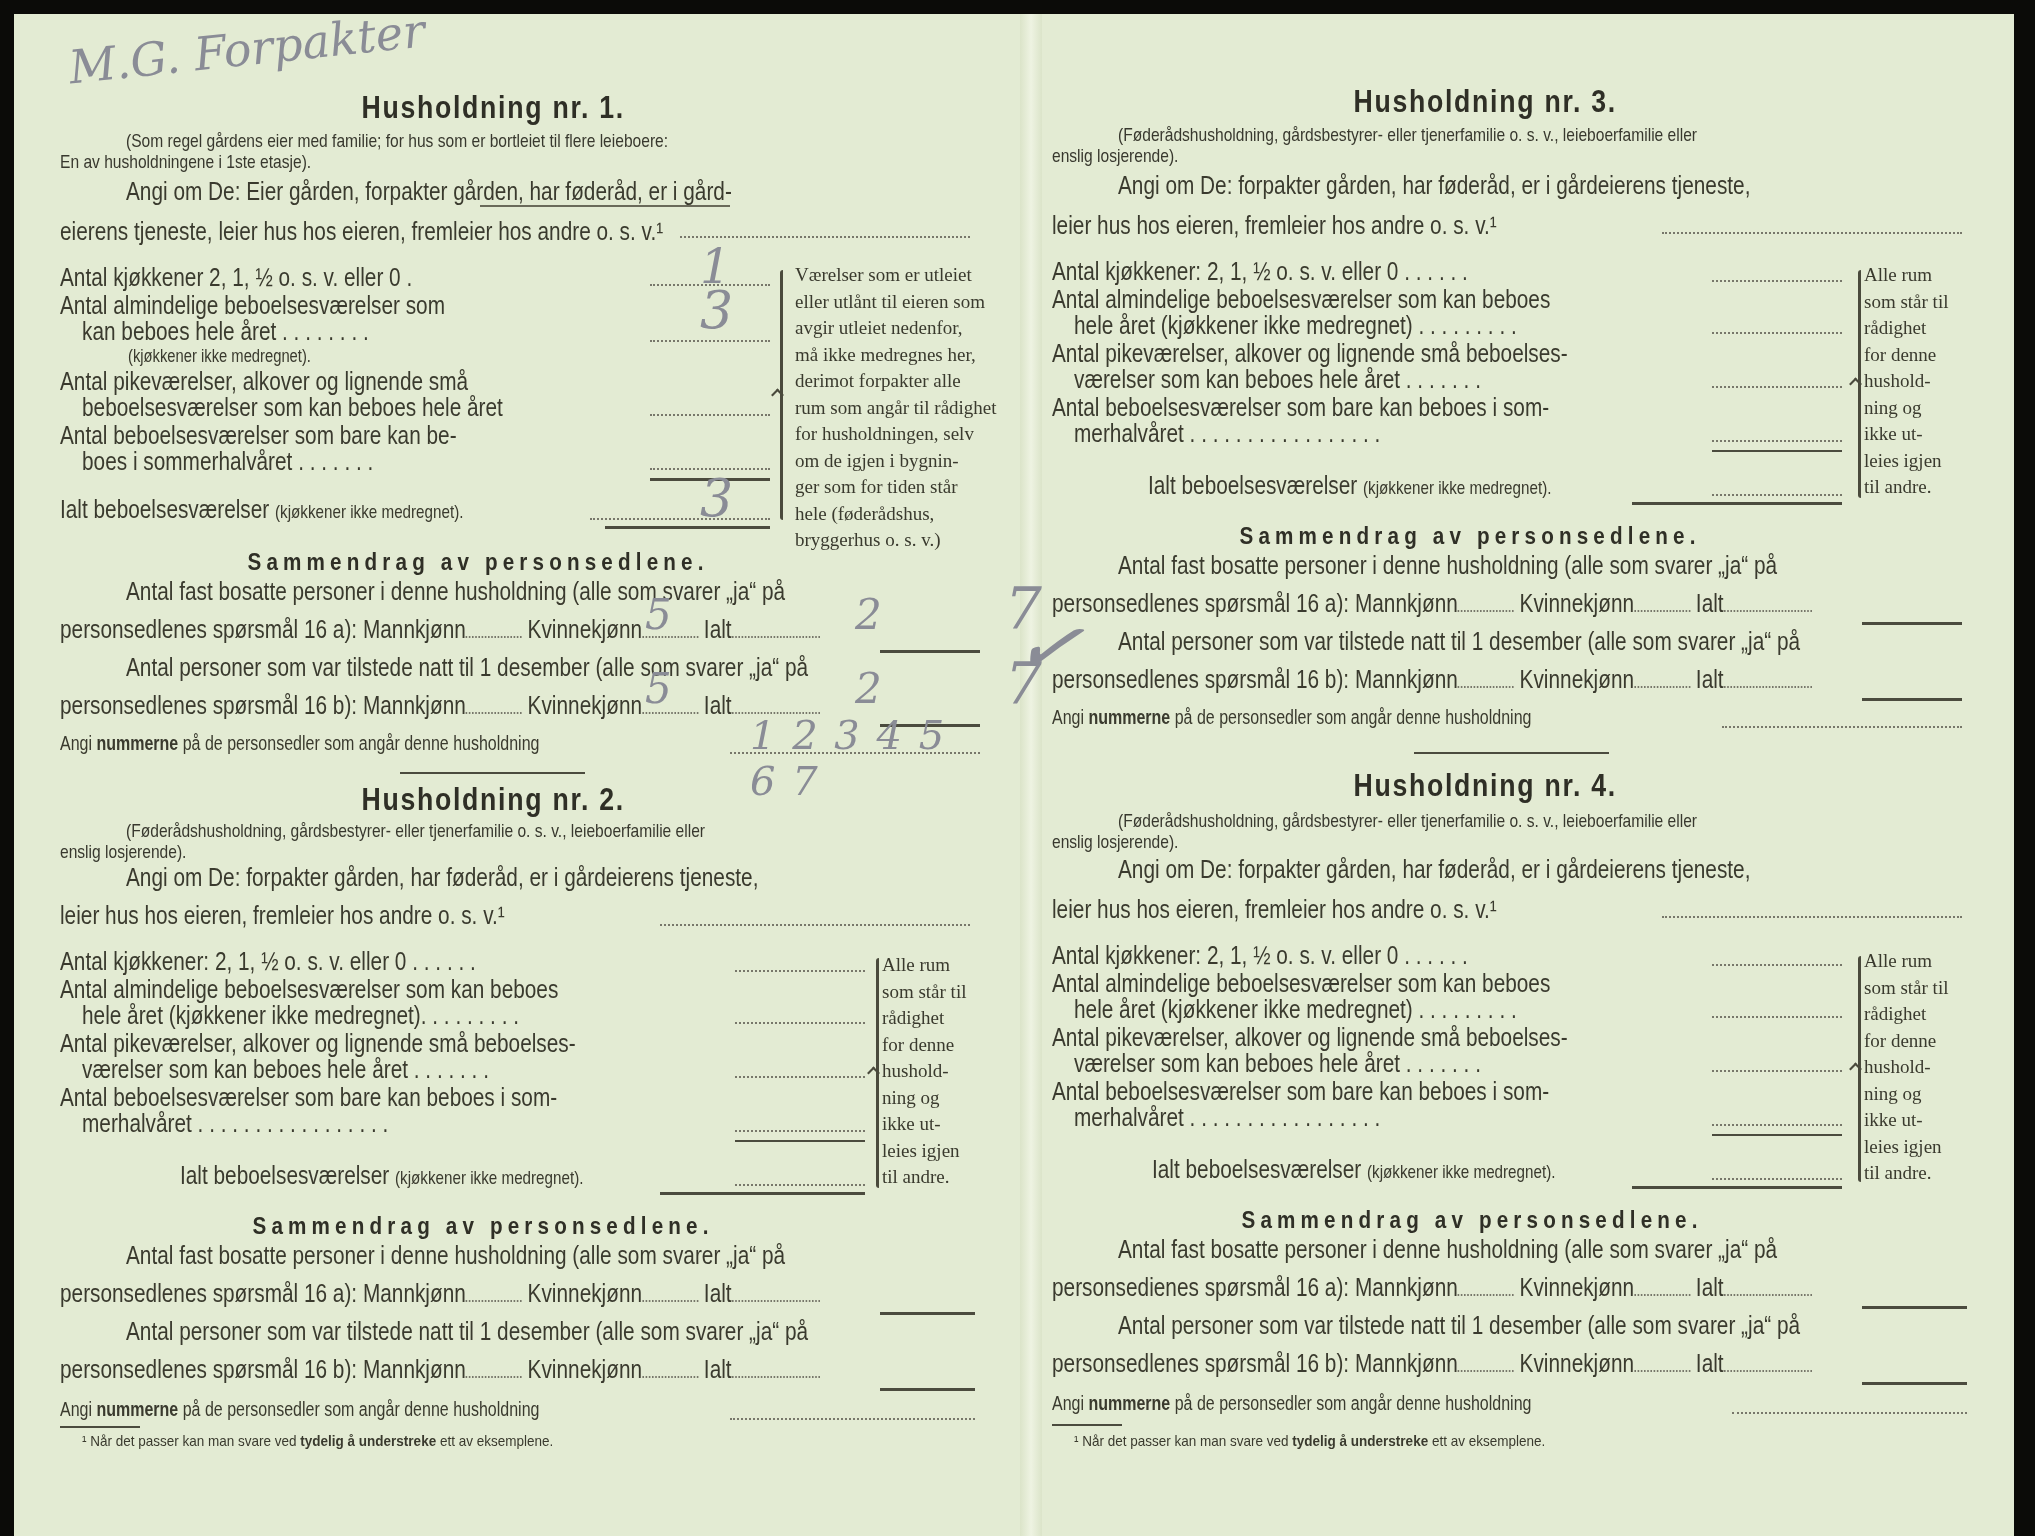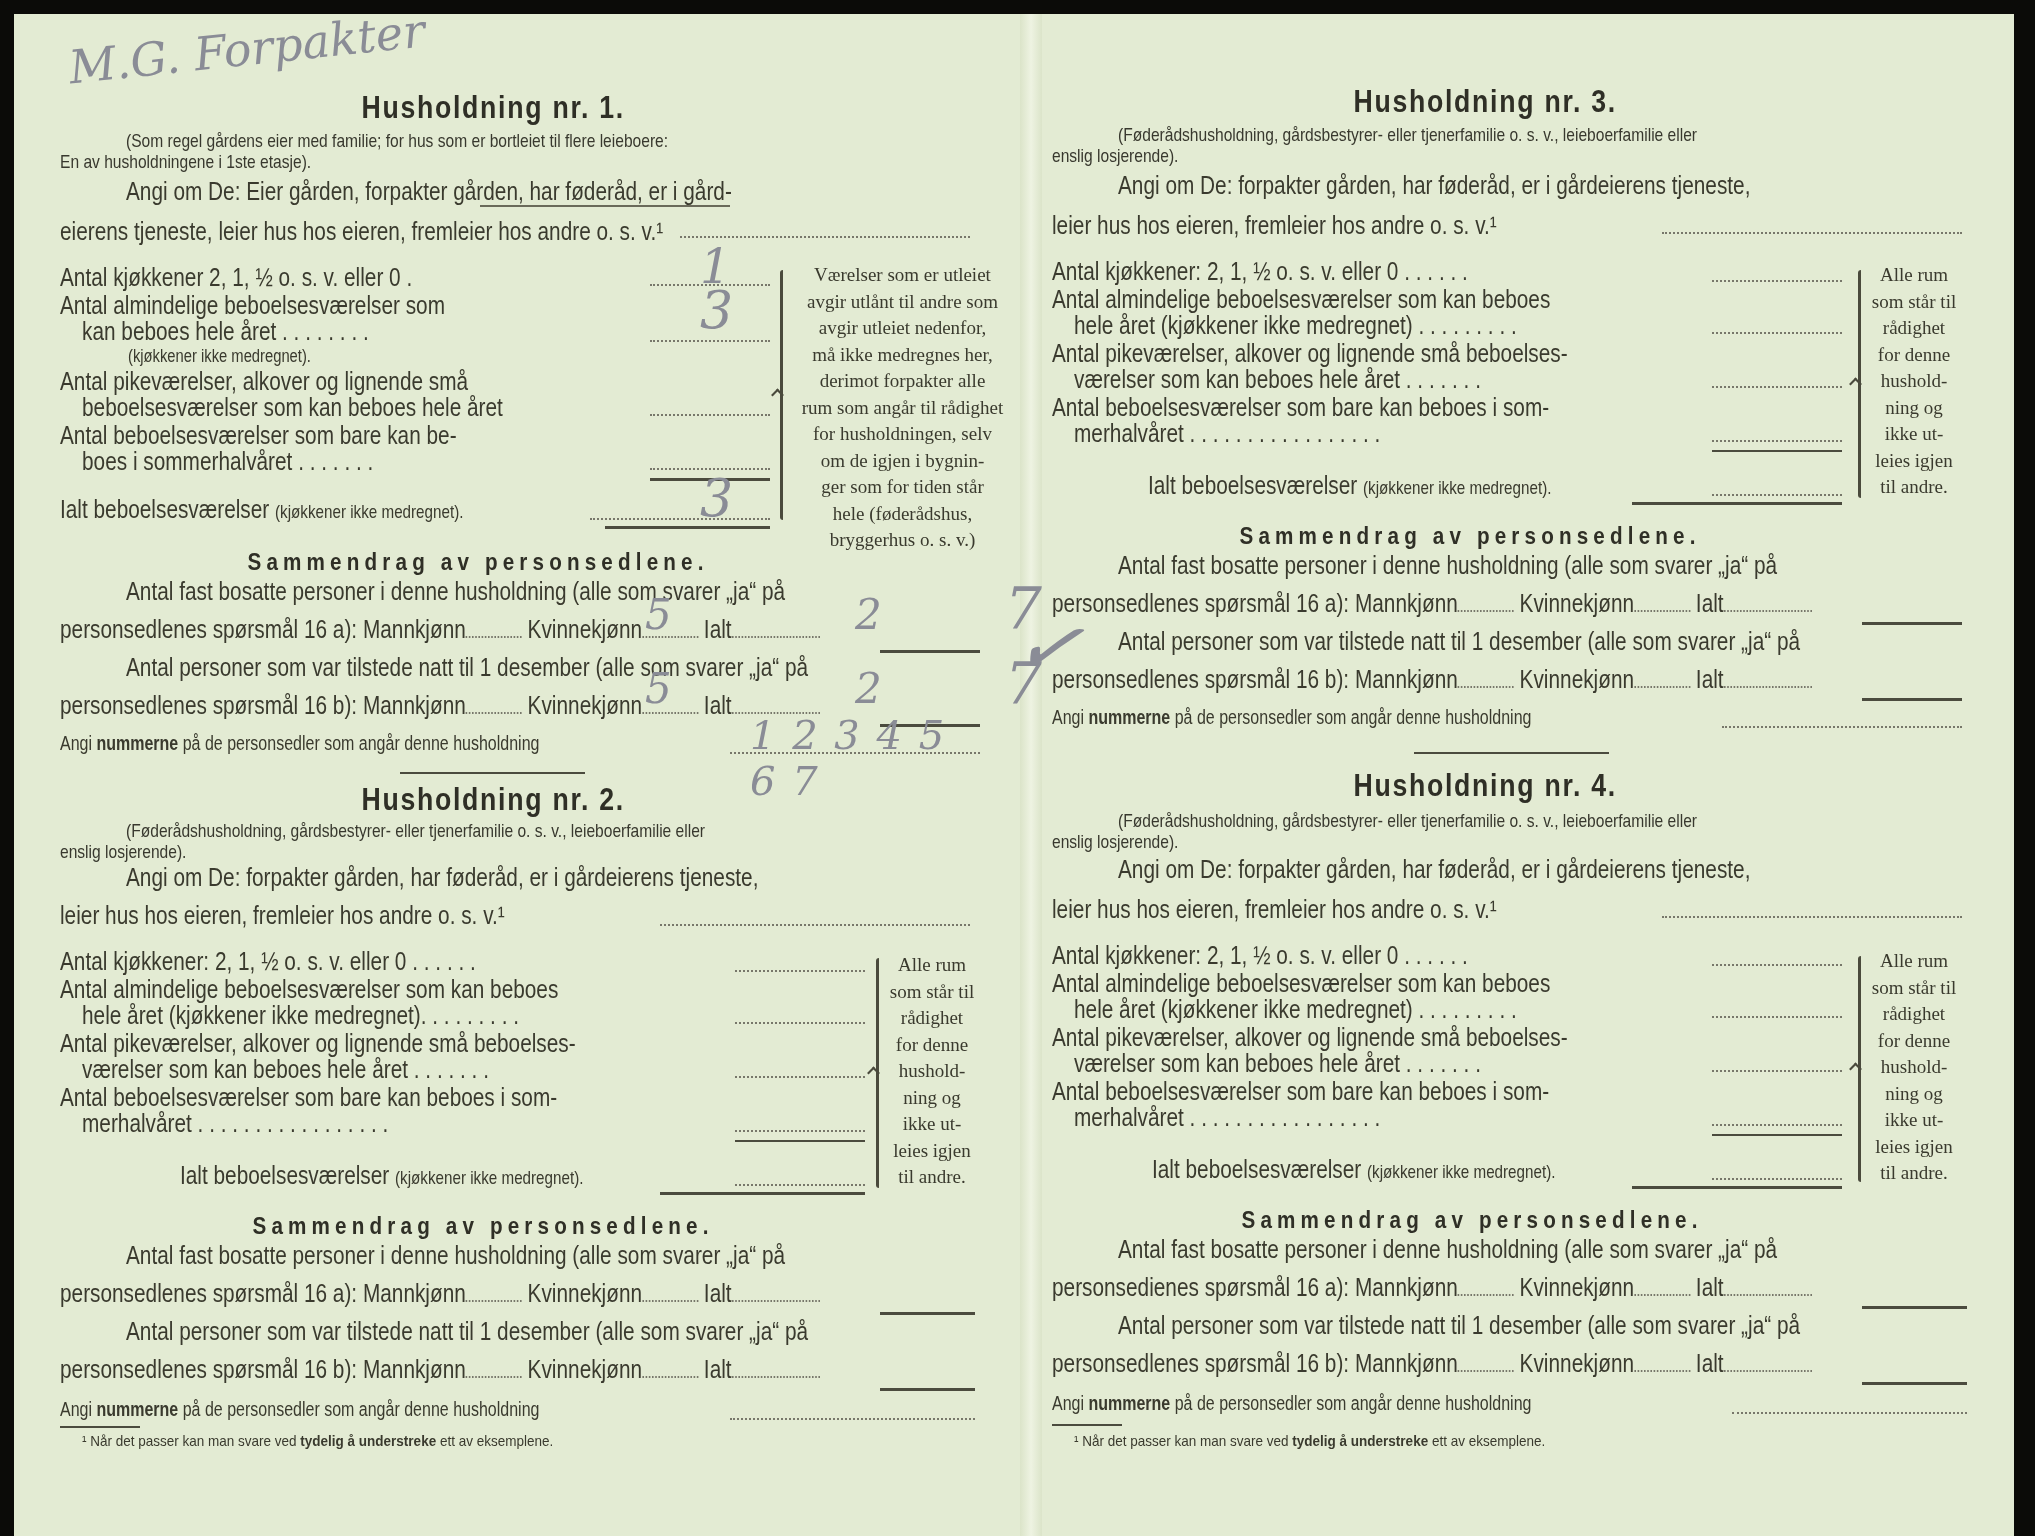--- a/index.html
+++ b/index.html
@@ -19,21 +19,21 @@
   .rightedge { position:absolute; top:0; right:0; width:18px; height:1536px; background:#0b0b08; }
   .page { position:absolute; top:0; }
   .page.left { left:60px; width:920px; }
   .page.right { left:1052px; width:920px; }
   .abs { position:absolute; white-space:nowrap; }
   .h-title { font-family:"Liberation Sans", sans-serif; font-weight:bold; font-size:31px; letter-spacing:2px; transform:scaleX(0.86); transform-origin:center; color:#2f2f26;}
   .note { font-size:19px; transform:scaleX(0.82); transform-origin:left; color:#38382e;}
   .line { font-size:26px; transform:scaleX(0.80); transform-origin:left; }
   .line-small { font-size:18px; }
   .sum-title { font-family:"Liberation Sans", sans-serif; font-weight:bold; font-size:24px; letter-spacing:6px; transform:scaleX(0.86); transform-origin:center; color:#2f2f26;}
-  .side { font-family:"Liberation Serif", serif; font-size:19px; text-align:center; line-height:26.5px; color:#3a3a2e; }
+  .side { font-family:"Liberation Serif", serif; font-size:19px; text-align:left; line-height:26.5px; color:#3a3a2e; }
   .brace { position:absolute; border-left:3px solid #4a4a3c; border-radius:8px 0 0 8px; }
   .brace::after { content:""; position:absolute; left:-12px; top:50%; width:10px; height:10px; border-top:3px solid #4a4a3c; border-right:3px solid #4a4a3c; transform:translateY(-50%) rotate(-45deg) scale(0.7); }
   .dots { position:absolute; border-bottom:2px dotted #77776a; height:0; }
   .rule { position:absolute; height:3px; background:#4b4b3e; }
   .hand { position:absolute; font-family:"DejaVu Serif", serif; font-style:italic; color:#8a8c96; }
   .foot { font-size:15px; transform:scaleX(0.9); transform-origin:left; }
   b.b { font-weight:bold; }
 </style>
 </head>
 <body>
@@ -77,21 +77,21 @@
       <span>Ialt beboelsesværelser</span>
       <span style="font-size:19px;">(kjøkkener ikke medregnet).</span>
     </div>
     <div class="dots" style="left:530px;top:518px;width:180px;"></div>
     <div class="rule" style="left:545px;top:526px;width:165px;"></div>
     <div class="hand" style="left:640px;top:468px;font-size:52px;">3</div>
 
     <div class="brace" style="left:720px;top:270px;height:250px;"></div>
     <div class="abs side" style="left:735px;top:262px;width:215px;">
       <div>Værelser som er utleiet</div>
-        <div>avgir utlånt til andre som</div>
+        <div>eller utlånt til eieren som</div>
         <div>avgir utleiet nedenfor,</div>
         <div>må ikke medregnes her,</div>
         <div>derimot forpakter alle</div>
         <div>rum som angår til rådighet</div>
         <div>for husholdningen, selv</div>
         <div>om de igjen i bygnin-</div>
         <div>ger som for tiden står</div>
         <div>hele (føderådshus,</div>
         <div>bryggerhus o. s. v.)</div>
     </div>

